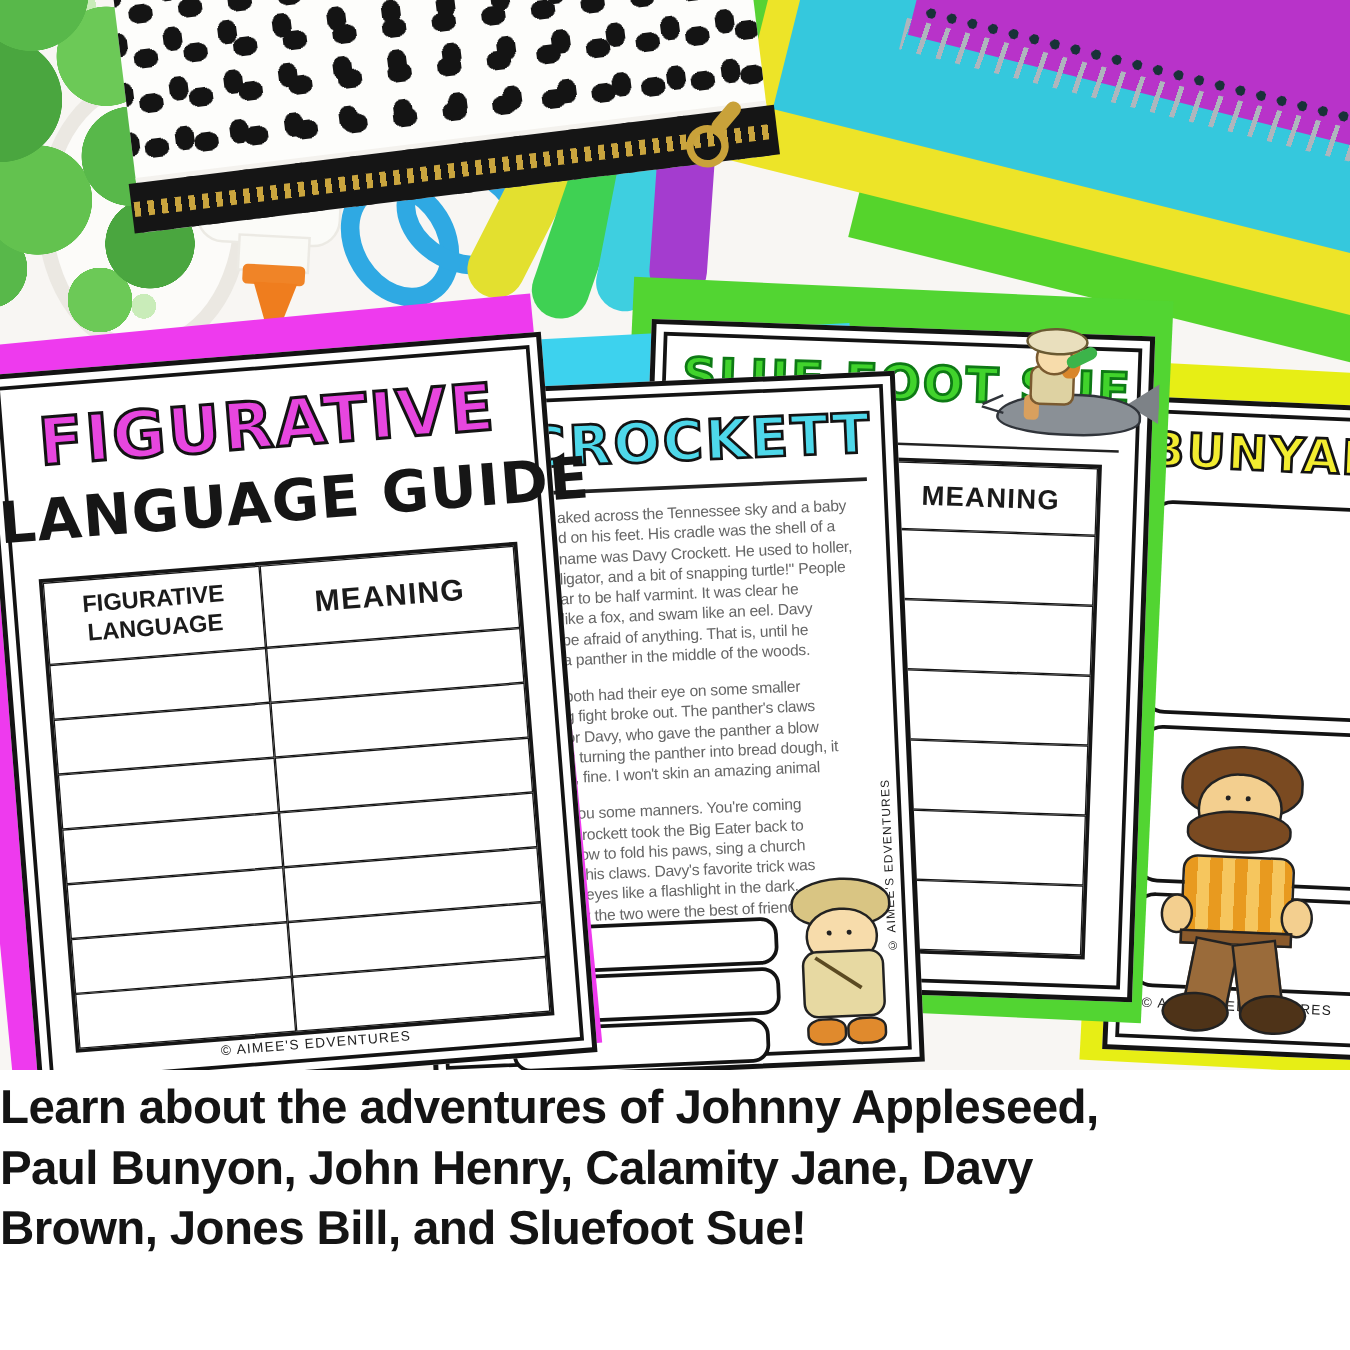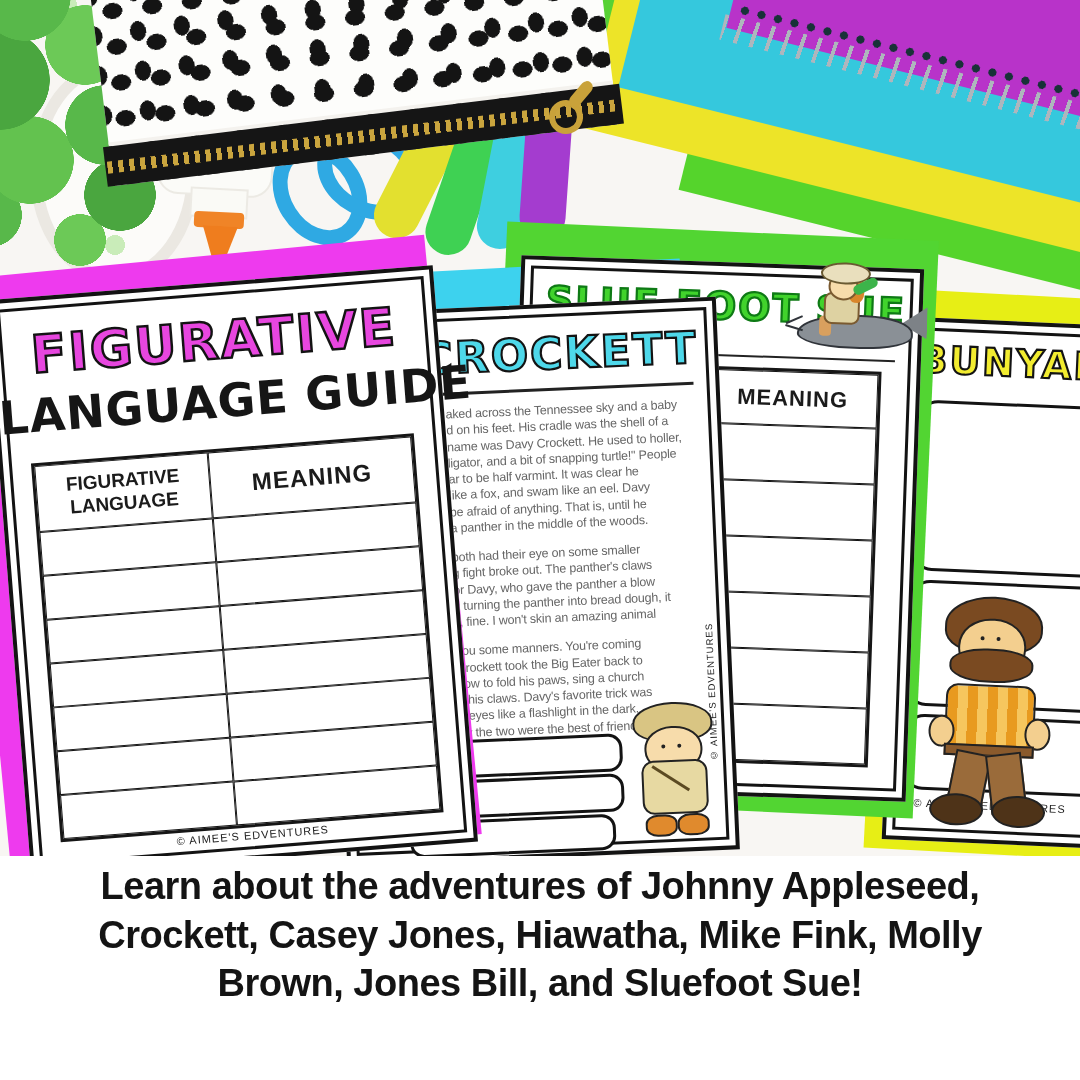--- a/index.html
+++ b/index.html
@@ -166,21 +166,21 @@
   #paul-shirt{left:26px;top:88px;width:86px;height:64px;border:2px solid #222;border-radius:12px;
     background:repeating-linear-gradient(90deg,#e89a1f 0 10px,#f6c65e 10px 20px);}
   #paul-hand1{left:10px;top:120px;width:22px;height:28px;background:#f3cf8f;border:2px solid #222;border-radius:50%;}
   #paul-hand2{left:106px;top:120px;width:22px;height:28px;background:#f3cf8f;border:2px solid #222;border-radius:50%;}
   #paul-belt{left:26px;top:148px;width:86px;height:8px;background:#8a5a2c;border:2px solid #222;}
   #paul-leg1{left:34px;top:156px;width:32px;height:56px;background:#9a6b3a;border:2px solid #222;transform:rotate(9deg);}
   #paul-leg2{left:72px;top:156px;width:32px;height:56px;background:#9a6b3a;border:2px solid #222;transform:rotate(-9deg);}
   #paul-boot1{left:14px;top:198px;width:50px;height:28px;background:#4e3318;border:2px solid #222;border-radius:50%;}
   #paul-boot2{left:76px;top:198px;width:50px;height:28px;background:#4e3318;border:2px solid #222;border-radius:50%;}
   
-  #caption{left:0;right:0;top:856px;text-align:center;z-index:30;background:#ffffff;padding:6px 0 14px 0;}
+  #caption{left:0;right:0;top:856px;text-align:left;z-index:30;background:#ffffff;padding:6px 0 14px 0;}
   .capline{font-size:38px;font-weight:bold;color:#141414;line-height:1.28;letter-spacing:-0.5px;
     font-family:"Liberation Sans",sans-serif;white-space:nowrap;}
 </style>
 </head>
 <body>
 
 <div id="canvas">
 
   <div class="abs" id="photo-bg"></div>
   <div class="abs" id="pot"></div>
@@ -376,16 +376,16 @@
       <div class="frow">
           <div class="fcell fc1"></div>
           <div class="fcell fc2"></div>
         </div>
     </div>
     <div class="abs pfooter" id="fig-footer">© AIMEE'S EDVENTURES</div>
   </div>
 
   <div class="abs" id="caption">
     <div class="capline">Learn about the adventures of Johnny Appleseed,</div>
-    <div class="capline">Crockett, Casey Jones, Hiawatha, Mike Fink, Molly</div>
+    <div class="capline">Paul Bunyon, John Henry, Calamity Jane, Davy</div>
     <div class="capline">Brown, Jones Bill, and Sluefoot Sue!</div>
   </div>
 </div>
 
 </body></html>

